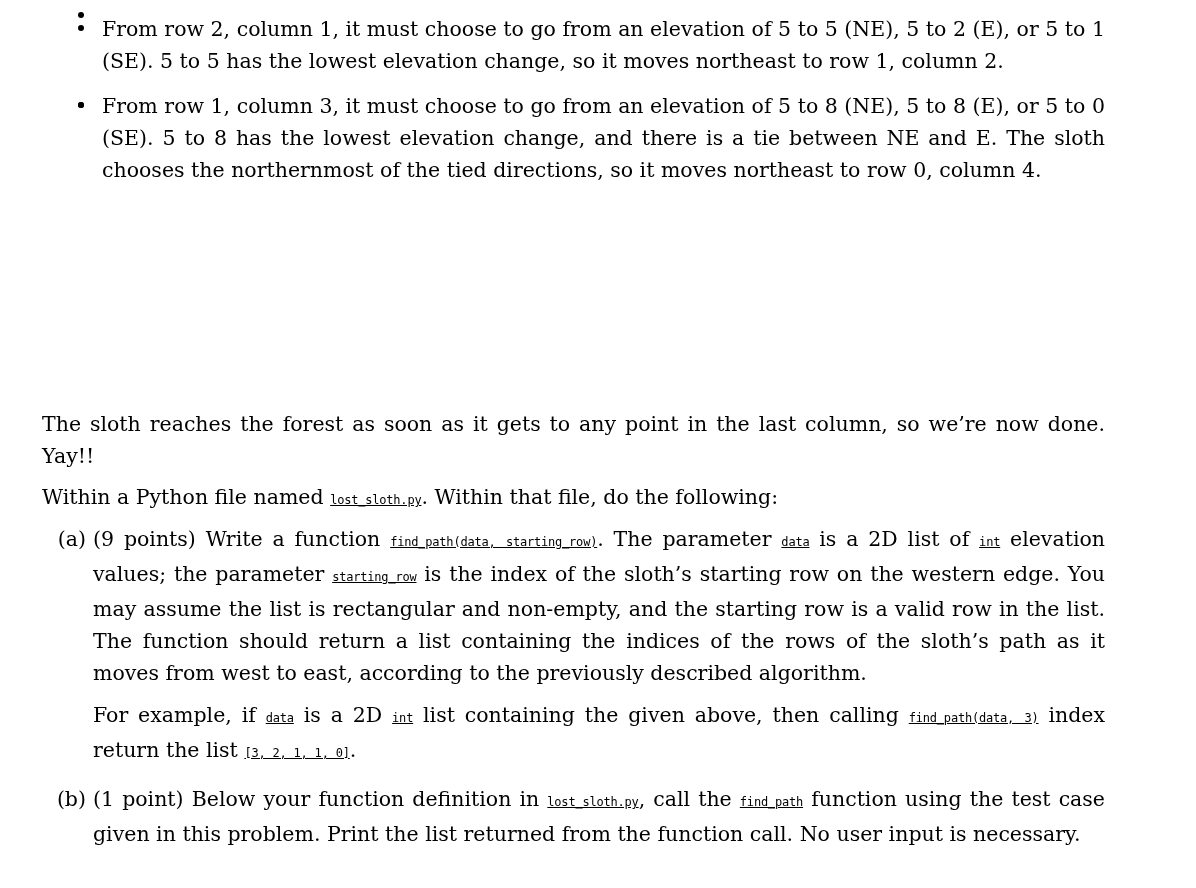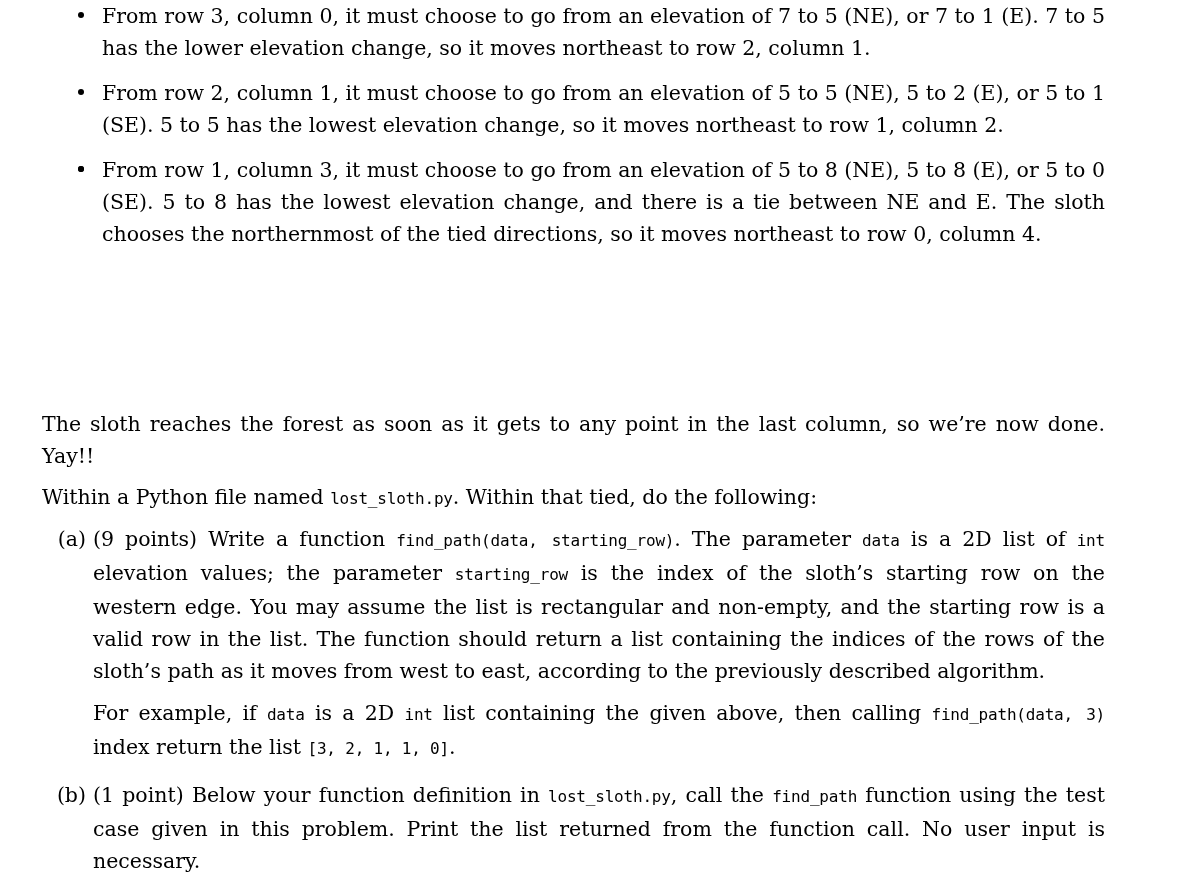--- a/index.html
+++ b/index.html
@@ -83,38 +83,38 @@
     font-size: 20.5px;
     line-height: 32px;
   }
   .subpara {
     margin-top: 10px;
   }
 
   
   code, .tt {
     font-family: "DejaVu Sans Mono", "Liberation Mono", monospace;
-    font-size: 16px;
+    font-size: 12px;
     letter-spacing: -0.2px;
     white-space: pre;
+    text-decoration: underline;
   }
   .it {
   }
   .nobr { white-space: nowrap; }
 </style>
 </head>
 <body>
 
 <div class="page">
 
   <div class="itemize">
 
     <div class="bullet-item body-text">
       <span class="bullet-dot"></span>
-      <span>From row 3, column 0, it must choose to go from an elevation of 7 to 5 (NE), or 7 to 1 (E). 7 to 5 has the lower elevation change, so it moves northeast to row 2, column 1.</span>
     </div>
 
     <div class="bullet-item body-text">
       <span class="bullet-dot"></span>
       <span>From row 2, column 1, it must choose to go from an elevation of 5 to 5 (NE), 5 to 2 (E), or 5 to 1 (SE). 5 to 5 has the lowest elevation change, so it moves northeast to row 1, column 2.</span>
     </div>
 
     <div class="bullet-item body-text">
       <span class="bullet-dot"></span>
     </div>
@@ -124,21 +124,21 @@
       <span>From row 1, column 3, it must choose to go from an elevation of 5 to 8 (NE), 5 to 8 (E), or 5 to 0 (SE). 5 to 8 has the lowest elevation change, and there is a tie between NE and E. The sloth chooses the northernmost of the tied directions, so it moves northeast to row 0, column 4.</span>
     </div>
 
   </div>
 
   <div class="para body-text" style="top:408px;">
     <span>The sloth reaches the forest as soon as it gets to any point in the last column, so we’re now done. Yay!!</span>
   </div>
 
   <div class="para body-text" style="top:481px;">
-    <span>Within a Python file named </span><code class="tt">lost_sloth.py</code><span>. Within that tied, do the following:</span>
+    <span>Within a Python file named </span><code class="tt">lost_sloth.py</code><span>. Within that file, do the following:</span>
   </div>
 
   <div class="enumerate" style="top:523px;">
 
     <div class="enum-item">
       <span class="enum-label">(a)</span>
 
       <div class="body-text">
         <span>(9 points)</span><span> Write a function </span><code class="tt nobr">find_path(data, starting_row)</code><span>. The parameter </span><code class="tt">data</code><span> is a 2D list of </span><code class="tt">int</code><span> elevation values; the parameter </span><code class="tt">starting_row</code><span> is the index of the sloth’s starting row on the western edge. You may assume the list is rectangular and non-empty, and the starting row is a valid row in the list. The function should return a list containing the indices of the </span><span class="it">rows</span><span> of the sloth’s path as it moves from west to east, according to the previously described algorithm.</span>
       </div>

